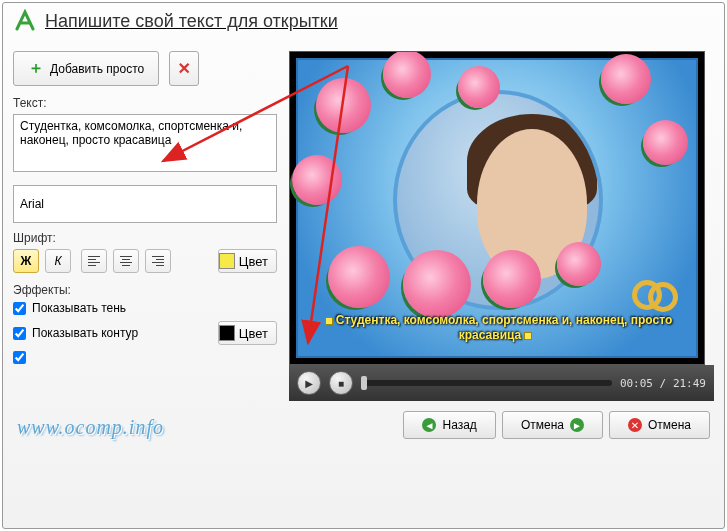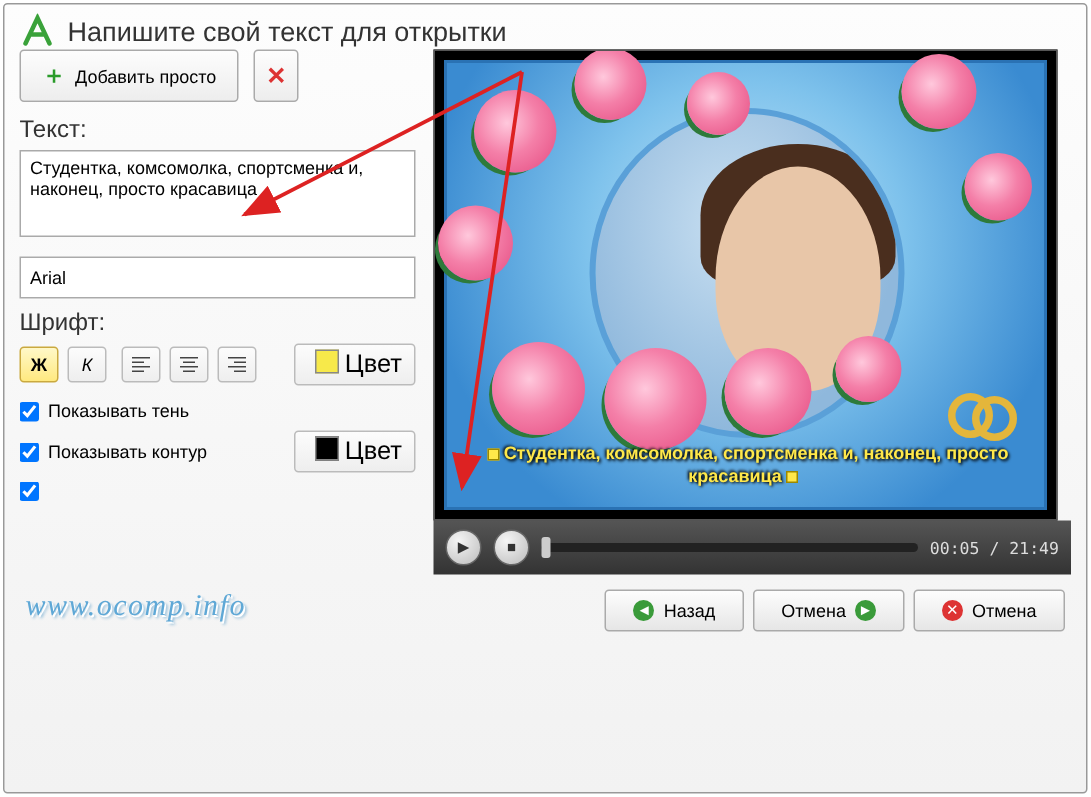--- a/index.html
+++ b/index.html
@@ -1,60 +1,60 @@
 <!DOCTYPE html>
 <html><head>
 <meta charset="utf-8">
 <style>
 * { box-sizing: border-box; margin: 0; padding: 0; }
 body { font-family: Tahoma, Arial, sans-serif; font-size: 12px; background: #fff; width: 727px; height: 531px; overflow: hidden; }
 .window { width: 723px; height: 527px; margin: 2px; border: 1px solid #999; background: linear-gradient(#fdfdfd,#f2f2f2); border-radius: 3px; }
 .titlebar { height: 24px; background: linear-gradient(#f8f8f8,#e8e8e8); border-bottom: 1px solid #ccc; padding: 4px 8px; font-size: 11px; color: #444; display: flex; align-items: center; gap: 6px; }
 .titlebar-icon { width: 12px; height: 12px; border: 1px dashed #888; border-radius: 50%; }
 .body { padding: 6px 10px 8px; }
-.header { display: flex; align-items: center; gap: 8px; margin-bottom: 0; }
+.header { display: flex; align-items: center; gap: 8px; margin-bottom: 18px; text-decoration: underline; }
 .header-ico { width: 24px; height: 24px; display: flex; align-items: center; justify-content: center; }
 .header h1 { font-size: 18px; font-weight: normal; color: #333; }
 .main { display: flex; gap: 12px; position: relative; }
 .left { width: 264px; }
 .right { flex: 1; }
 .toolbar { display: flex; gap: 10px; margin-bottom: 10px; }
 .btn { background: linear-gradient(#fdfdfd,#ededed); border: 1px solid #aaa; border-radius: 3px; padding: 6px 14px; display: flex; align-items: center; gap: 6px; cursor: pointer; font-size: 12px; }
 .btn-icon { width: 30px; justify-content: center; padding: 6px; }
 .plus { color: #2a9b2a; font-weight: bold; font-size: 16px; }
 .xmark { color: #d33; font-weight: bold; font-size: 16px; }
-.label { font-size: 16px; color: #333; margin-bottom: 4px; display: block; }
+.label { font-size: 12px; color: #333; margin-bottom: 4px; display: block; }
 .textbox { width: 100%; height: 58px; border: 1px solid #aaa; background: #fff; padding: 4px 6px; font-size: 12px; resize: none; margin-bottom: 10px; font-family: inherit; }
-.fontbox { width: 100%; height: 28px; border: 1px solid #aaa; background: #fff; padding: 2px 6px; font-size: 12px; margin-bottom: 8px; }
+.fontbox { width: 100%; height: 38px; border: 1px solid #aaa; background: #fff; padding: 2px 6px; font-size: 12px; margin-bottom: 8px; }
 .row { display: flex; align-items: center; gap: 6px; margin-bottom: 10px; }
 .toggle { width: 26px; height: 24px; border: 1px solid #bbb; background: linear-gradient(#fcfcfc,#eee); border-radius: 3px; display: flex; align-items: center; justify-content: center; cursor: pointer; font-size: 12px; }
 .toggle.active { background: linear-gradient(#fff8c8,#ffe980); border-color: #caa93f; }
 .toggle.sep { margin-left: 4px; }
-.colorbtn { display: flex; align-items: flex-start; gap: 4px; border: 1px solid #bbb; border-radius: 3px; padding: 3px 8px 3px 13px; cursor: pointer; background: linear-gradient(#fcfcfc,#eee); font-size: 17px; }
+.colorbtn { display: flex; align-items: flex-end; gap: 4px; border: 1px solid #bbb; border-radius: 3px; padding: 3px 8px 3px 0; cursor: pointer; background: linear-gradient(#fcfcfc,#eee); font-size: 13px; }
 .swatch { width: 16px; height: 16px; border: 1px solid #888; }
 .checks { display: flex; flex-direction: column; gap: 6px; }
 .checkrow { display: flex; align-items: center; gap: 6px; font-size: 12px; }
 .checkrow input { margin: 0; }
 .preview { width: 416px; height: 314px; background: #000; border: 1px solid #555; position: relative; overflow: hidden; }
 .frame { position: absolute; inset: 6px 6px 6px 6px; background: radial-gradient(circle at 50% 40%, #c7e8f9 0%, #7ec2ec 40%, #3a8bd1 80%); border: 2px solid #2a72b4; }
 .oval { position: absolute; left: 95px; top: 30px; width: 210px; height: 220px; border-radius: 50%; background: radial-gradient(ellipse at 45% 35%, #c8dff1 0%, #8fb8dc 70%); border: 4px solid #5aa0d8; overflow: hidden; }
 .face { position: absolute; left: 80px; top: 35px; width: 110px; height: 150px; background: #e8c6a8; border-radius: 50% 50% 45% 45%; }
 .hair { position: absolute; left: 70px; top: 20px; width: 130px; height: 95px; background: #4a2e1e; border-radius: 60% 60% 25% 25%; }
 .rose { position: absolute; width: 55px; height: 55px; border-radius: 50%; background: radial-gradient(circle at 40% 40%, #ffc8dc 0%, #f47fa8 45%, #e4497f 100%); box-shadow: -4px 4px 0 -2px #2e7a3b; }
 .rings { position: absolute; right: 14px; bottom: 42px; width: 50px; height: 34px; }
 .ring { position: absolute; width: 30px; height: 30px; border: 5px solid #e4b63b; border-radius: 50%; }
 .ring.r2 { left: 16px; top: 2px; }
 .caption { position: absolute; left: 10px; right: 10px; bottom: 12px; text-align: center; color: #ffe84a; font-weight: bold; font-size: 12px; text-shadow: 1px 1px 2px #000, -1px -1px 2px #000; line-height: 1.3; }
 .handle { display: inline-block; width: 8px; height: 8px; background: #ffe84a; border: 1px solid #9c8800; vertical-align: middle; margin: 0 3px; }
 .player { height: 36px; background: linear-gradient(#555,#333); display: flex; align-items: center; padding: 0 8px; gap: 8px; }
 .pbtn { width: 24px; height: 24px; border-radius: 50%; background: radial-gradient(circle at 35% 30%,#f5f5f5,#bcbcbc); border: 1px solid #666; display: flex; align-items: center; justify-content: center; cursor: pointer; font-size: 10px; color: #333; }
 .track { flex: 1; height: 6px; background: #222; border-radius: 3px; position: relative; }
 .thumb { position: absolute; left: 0; top: -4px; width: 6px; height: 14px; background: #ccc; border-radius: 2px; }
 .time { color: #ddd; font-size: 11px; font-family: monospace; }
-.footer { display: flex; justify-content: space-between; align-items: flex-start; margin-top: 10px; padding: 0 4px; }
+.footer { display: flex; justify-content: space-between; align-items: flex-end; margin-top: 10px; padding: 0 4px; }
 .watermark { font-family: "Comic Sans MS", cursive; font-size: 20px; color: #5fa8d6; text-shadow: 1px 1px 0 #fff, 2px 2px 2px #88b7d6; font-style: italic; letter-spacing: 1px; }
 .navbtns { display: flex; gap: 6px; }
 .navbtn { background: linear-gradient(#fdfdfd,#e6e6e6); border: 1px solid #aaa; border-radius: 3px; padding: 6px 18px; display: flex; align-items: center; gap: 6px; cursor: pointer; font-size: 12px; }
 .arrow-svg { position: absolute; pointer-events: none; z-index: 50; }
 .circ { width: 14px; height: 14px; border-radius: 50%; display: inline-flex; align-items: center; justify-content: center; font-size: 10px; color: #fff; }
 .align-lines { display: flex; flex-direction: column; gap: 2px; width: 12px; }
 .align-lines span { height: 1px; background: #444; display: block; }
 </style>
 </head>
 <body>
@@ -136,20 +136,21 @@
                 <span style="width:65%"></span>
               </div>
           </div>
           <div style="flex:1"></div>
           <div class="colorbtn">
             <span class="swatch" style="background:#f7e94a"></span>
             <span>Цвет</span>
           </div>
         </div>
 
+        <span class="label">Эффекты:</span>
         <div class="checks">
           <label class="checkrow">
             <input type="checkbox" checked="" style="">
             <span>Показывать тень</span>
           </label>
           <div class="checkrow">
             <label class="checkrow" style="flex:1">
               <input type="checkbox" checked="" style="">
               <span>Показывать контур</span>
             </label>

